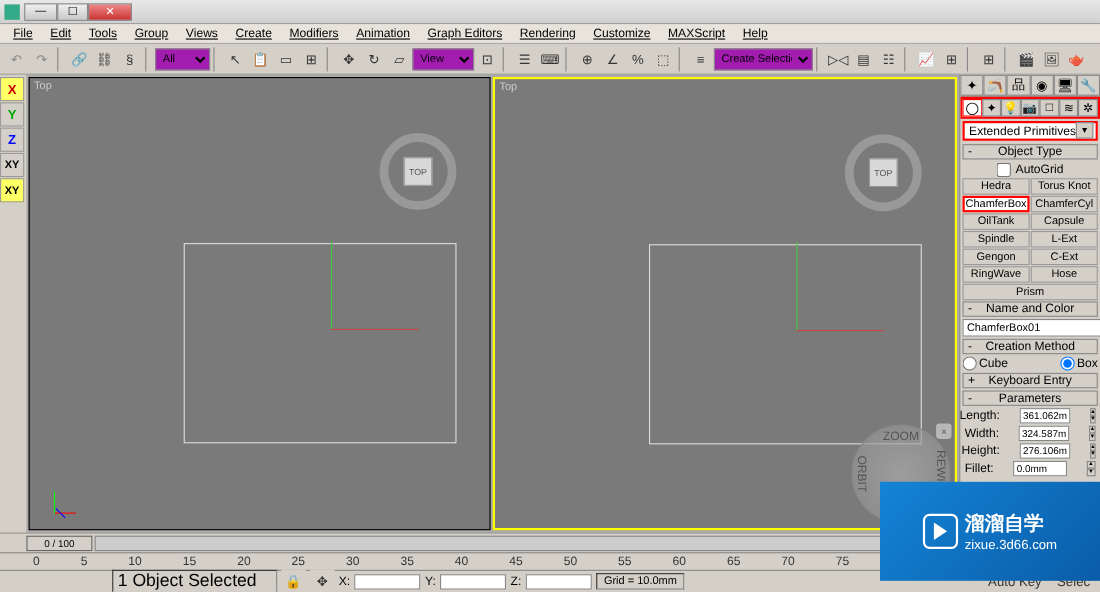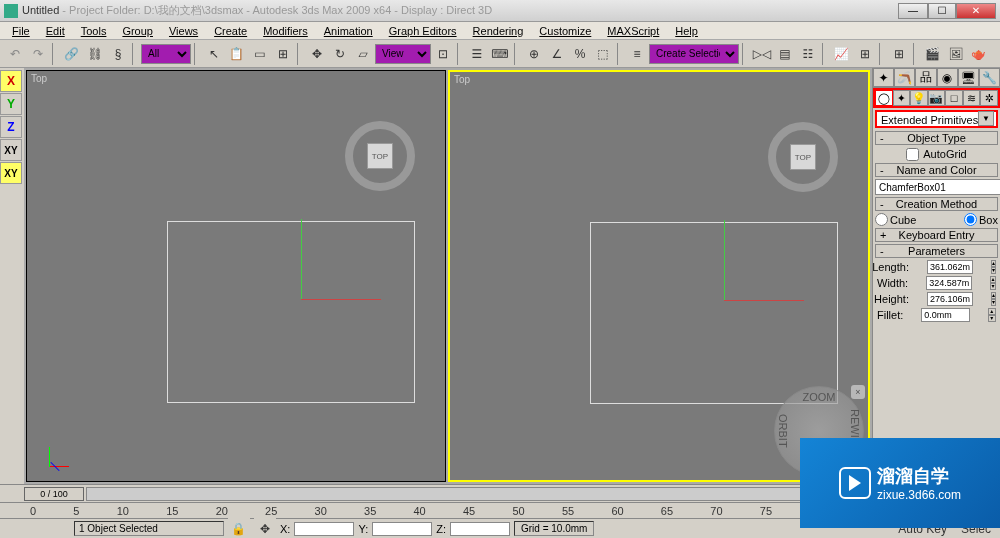--- a/index.html
+++ b/index.html
@@ -94,44 +94,38 @@
     .param-row .spinbtns div { height: 7px; border: 1px solid #888; font-size: 6px; line-height: 5px; text-align: center; }
     
     
     .bottom { height: 72px; background: #d4d0c8; }
     .trackbar { height: 18px; display: flex; align-items: center; border-top: 1px solid #888; }
     .trackbar .slider { flex: 1; height: 14px; background: #ccc; border: 1px solid #888; margin: 0 2px; position: relative; }
     .trackbar .thumb { width: 60px; height: 14px; background: #d4d0c8; border: 1px solid #666; display: flex; align-items: center; justify-content: center; font-size: 9px; }
     .ruler { height: 16px; display: flex; align-items: center; border-top: 1px solid #888; font-size: 9px; padding: 0 30px; justify-content: space-between; }
     .tick { color: #333; }
     .statusbar { height: 20px; display: flex; align-items: center; border-top: 1px solid #888; gap: 4px; padding: 0 4px; }
-    .status-sel { width: 150px; border: 1px inset #888; padding: 1px 4px; font-size: 10px; }
+    .status-sel { width: 150px; border: 1px inset #888; padding: 1px 4px; font-size: 16px; margin-left: 28px; }
     .coord-box { width: 60px; height: 14px; border: 1px solid #888; background: #fff; font-size: 9px; padding: 0 2px; }
     .gridtxt { border: 1px inset #888; padding: 1px 6px; font-size: 10px; }
     
     
     .watermark { position: absolute; right: 0; bottom: 10px; width: 200px; height: 90px; background: linear-gradient(135deg, #1484d6, #0a5ca8); display: flex; align-items: center; justify-content: center; color: #fff; }
     .watermark .logo { display: flex; align-items: center; gap: 6px; }
     .watermark .play { width: 32px; height: 32px; border: 2px solid #fff; border-radius: 6px; display: flex; align-items: center; justify-content: center; }
     .watermark .play::before { content: ""; border-left: 12px solid #fff; border-top: 8px solid transparent; border-bottom: 8px solid transparent; }
     .watermark .txtbox { display: flex; flex-direction: column; }
     .watermark .cn { font-size: 18px; font-weight: bold; }
     .watermark .url { font-size: 12px; }
   </style>
 </head>
 <body>
 
 <div class="titlebar">
   <div class="titlebar-icon"></div>
-  <div class="titlebar-text">
-    <span>Untitled</span>
-    <span class="pale">- Project Folder: D:\我的文档\3dsmax</span>
-    <span class="pale">- Autodesk 3ds Max  2009 x64</span>
-    <span class="pale">- Display : Direct 3D</span>
-  </div>
   <div class="winbtns">
     <div class="winbtn">—</div>
     <div class="winbtn max">☐</div>
     <div class="winbtn close">✕</div>
   </div>
 </div>
 
 <div class="menubar">
   <div class="menuitem">File</div>
   <div class="menuitem">Edit</div>
@@ -265,20 +259,35 @@
     <div class="cp-dropdown">
       <span>Extended Primitives</span>
     </div>
     <div class="rollout-header">
         <span class="sign">-</span>
         <span>Object Type</span>
       </div>
     <div class="autogrid-row">
       <input type="checkbox" style="">
         <span>AutoGrid</span>
+    </div>
+    <div class="objtype-grid">
+      <div class="objbtn">Hedra</div>
+      <div class="objbtn">Torus Knot</div>
+      <div class="objbtn active">ChamferBox</div>
+      <div class="objbtn">ChamferCyl</div>
+      <div class="objbtn">OilTank</div>
+      <div class="objbtn">Capsule</div>
+      <div class="objbtn">Spindle</div>
+      <div class="objbtn">L-Ext</div>
+      <div class="objbtn">Gengon</div>
+      <div class="objbtn">C-Ext</div>
+      <div class="objbtn">RingWave</div>
+      <div class="objbtn">Hose</div>
+      <div class="objbtn full">Prism</div>
     </div>
     <div class="rollout-header">
         <span class="sign">-</span>
         <span>Name and Color</span>
       </div>
     <div class="name-row">
       <input class="name-input" value="ChamferBox01" style="">
 
     </div>
     <div class="rollout-header">

